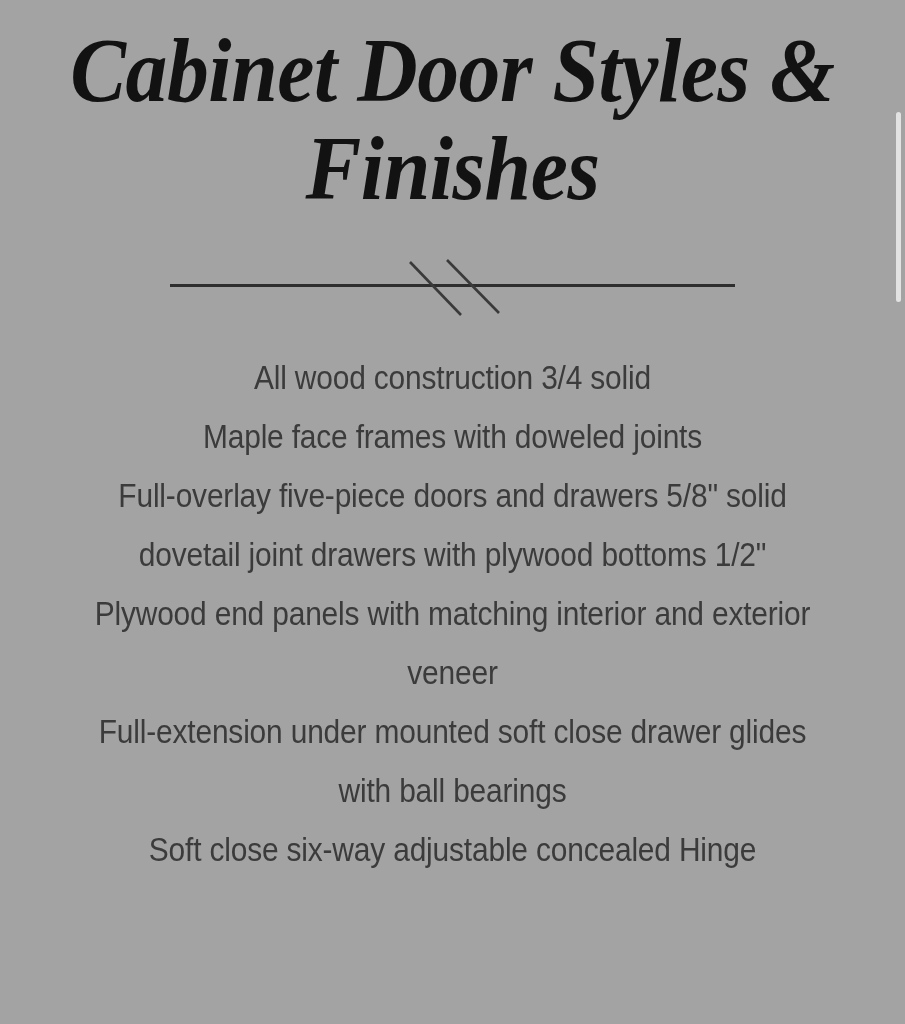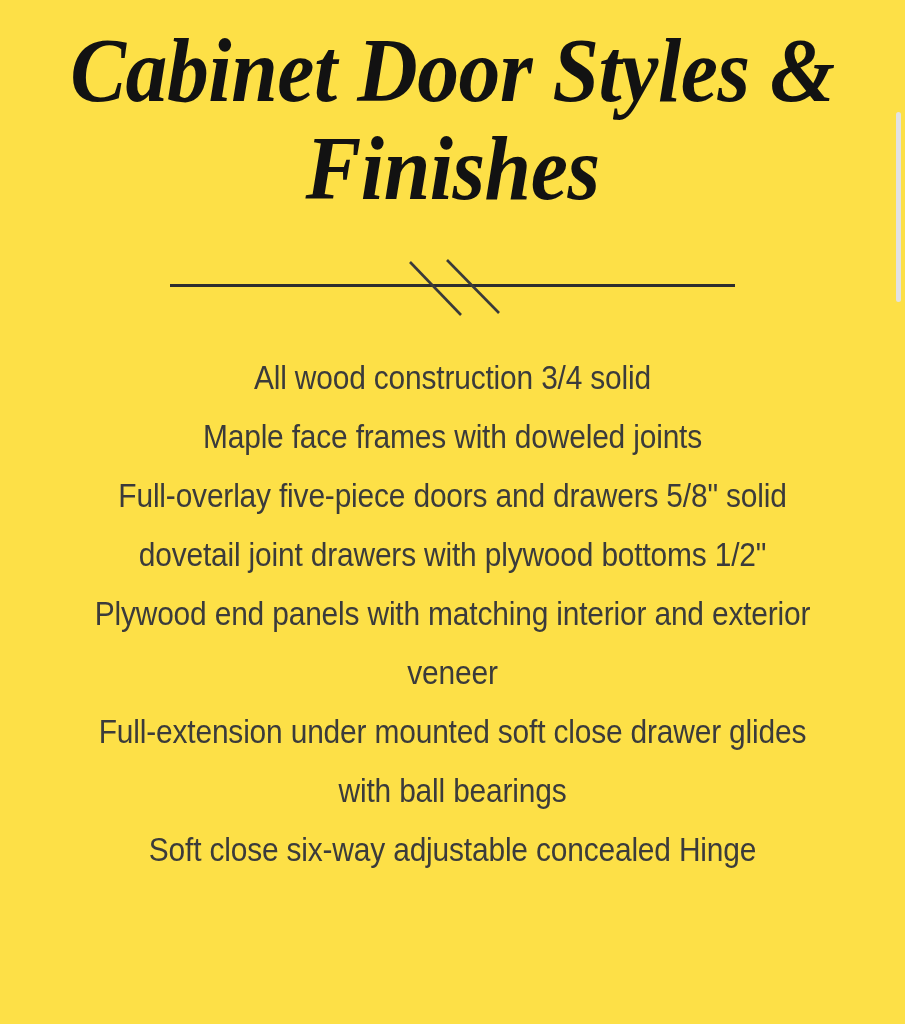--- a/index.html
+++ b/index.html
@@ -106,21 +106,21 @@
     right: 0;
     width: 5px;
     height: 190px;
     border-radius: 3px;
     background: #e2e2e2;
   }
 </style>
 </head>
 <body style="background: rgb(244, 244, 244);">
 
-<div id="page" style="background: #fde047;">
+<div id="page" style="background: #a3a3a3;">
 
   <div class="title-block">
     <span class="title-line" style="color: rgb(18, 18, 18);">Cabinet Door Styles &amp;</span>
     <span class="title-line" style="color: rgb(18, 18, 18);">Finishes</span>
   </div>
 
   <div class="divider-wrap">
     <svg class="divider-svg" viewBox="0 0 905 72" xmlns="http://www.w3.org/2000/svg">
       <line x1="170" y1="35.5" x2="735" y2="35.5" stroke="#2e2e2e" stroke-width="3" stroke-linecap="butt"></line>
       <line x1="410" y1="12" x2="461" y2="65" stroke="#3a3a3a" stroke-width="2.6" stroke-linecap="butt"></line>

